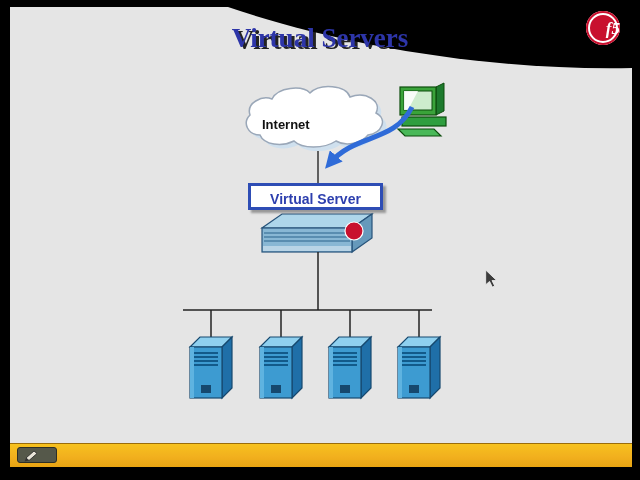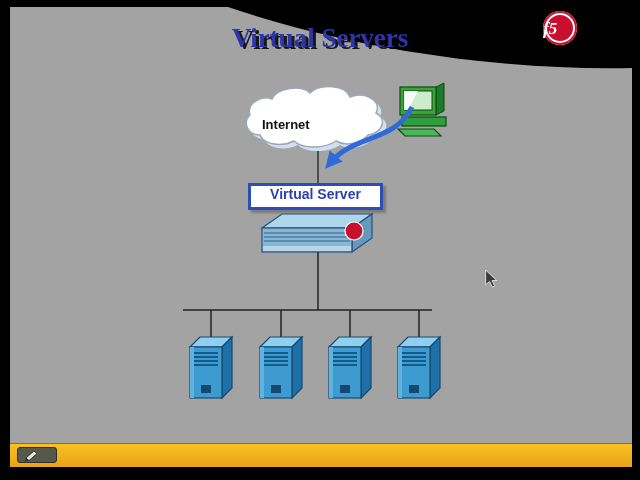--- a/index.html
+++ b/index.html
@@ -1,41 +1,41 @@
 <!DOCTYPE html>
 <html><head>
 <meta charset="utf-8">
 <style>
   html,body{margin:0;padding:0;background:#000;}
   #frame{position:relative;width:640px;height:480px;background:#000;overflow:hidden;
          font-family:"Liberation Sans",sans-serif;}
-  #slide{position:absolute;left:10px;top:7px;width:622px;height:460px;background:#a3a3a3;overflow:hidden;}
+  #slide{position:absolute;left:10px;top:7px;width:622px;height:460px;background:#e5e5e5;overflow:hidden;}
 
   #top-curve{position:absolute;left:0;top:0;width:622px;height:70px;z-index:1;pointer-events:none;}
 
   #slide-title{position:absolute;left:155px;top:16px;width:310px;z-index:2;
                text-align:center;font-family:"Liberation Serif",serif;font-weight:bold;
                font-size:27px;color:#2d35a8;text-shadow:3px 2px 0 rgba(0,0,0,0.85);}
 
-  #f5-logo{position:absolute;left:533px;top:4px;width:34px;height:34px;border-radius:50%;
+  #f5-logo{position:absolute;left:576px;top:4px;width:34px;height:34px;border-radius:50%;
            background:#c8102e;z-index:3;
            box-shadow:inset 0 0 0 2px #c8102e, inset 0 0 0 4px #fff;
-           display:flex;align-items:center;justify-content:flex-start;}
+           display:flex;align-items:center;justify-content:flex-end;}
   #f5-logo span{color:#fff;font-family:"Liberation Serif",serif;font-style:italic;
                 font-weight:bold;font-size:17px;line-height:1;}
 
   #diagram{position:absolute;left:0;top:0;width:622px;height:460px;z-index:1;}
 
   #internet-label{position:absolute;left:252px;top:110px;width:80px;z-index:2;
                   font-size:13px;font-weight:bold;color:#111;text-align:left;}
 
   #vs-box{position:absolute;left:238px;top:176px;width:129px;height:21px;z-index:2;
           background:#fff;border:3px solid #2e4db5;
           box-shadow:3px 3px 2px rgba(90,90,90,0.55);
-          display:flex;align-items:flex-start;justify-content:center;
+          display:flex;align-items:flex-end;justify-content:center;
           font-size:14px;font-weight:bold;color:#2d3fae;}
 
   #toolbar{position:absolute;left:0;bottom:0;width:622px;height:23px;z-index:4;
            background:linear-gradient(180deg,#f7c21e 0%,#f2b01e 55%,#e8a413 100%);
            border-top:1px solid rgba(60,40,0,0.45);}
   #pen-button{position:absolute;left:7px;top:3px;width:40px;height:16px;
               background:#55584a;border:1px solid #2e2f26;border-radius:3px;
               display:flex;align-items:center;justify-content:flex-start;padding-left:3px;
               box-sizing:border-box;cursor:pointer;}
 

